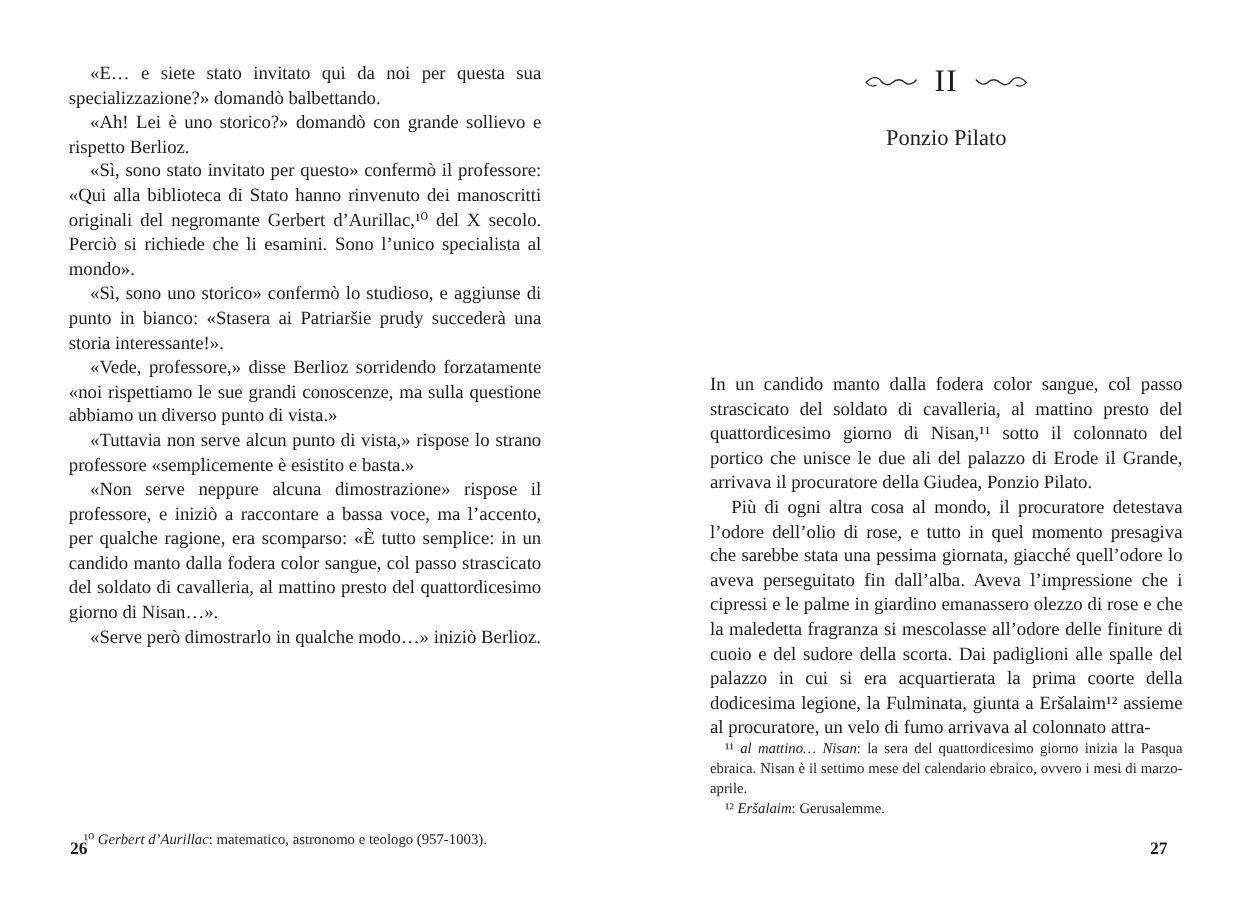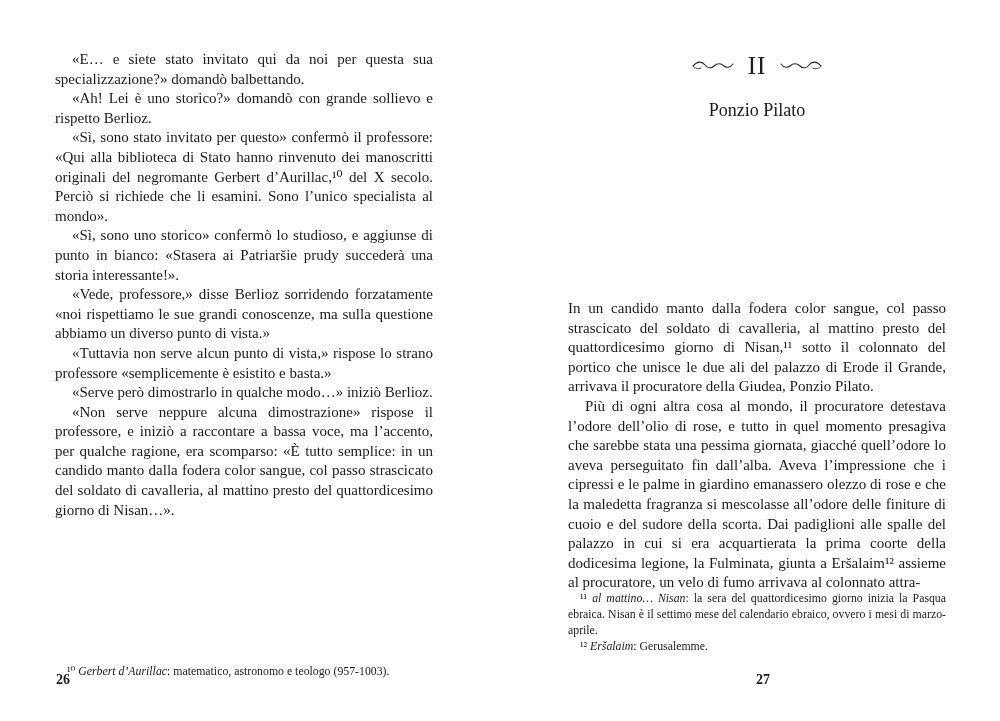--- a/index.html
+++ b/index.html
@@ -51,36 +51,36 @@
     font-size: 18px;
   }
 
   .page-number {
     position: absolute;
     top: 672px;
     font-size: 14px;
     font-weight: bold;
   }
   .page-number-left  { left: 56px; }
-  .page-number-right { left: 574px; width: 378px; text-align: center; }
+  .page-number-right { left: 556px; width: 378px; text-align: right; }
 </style>
 </head>
 <body>
 
 <div>
 
   <div class="left-body body-text">
     <p>«E… e siete stato invitato qui da noi per questa sua specializzazione?» domandò balbettando.</p>
     <p>«Ah! Lei è uno storico?» domandò con grande sollievo e rispetto Berlioz.</p>
     <p>«Sì, sono stato invitato per questo» confermò il professore: «Qui alla biblioteca di Stato hanno rinvenuto dei manoscritti originali del negromante Gerbert d’Aurillac,¹⁰ del X secolo. Perciò si richiede che li esamini. Sono l’unico specialista al mondo».</p>
     <p>«Sì, sono uno storico» confermò lo studioso, e aggiunse di punto in bianco: «Stasera ai Patriaršie prudy succederà una storia interessante!».</p>
     <p>«Vede, professore,» disse Berlioz sorridendo forzatamente «noi rispettiamo le sue grandi conoscenze, ma sulla questione abbiamo un diverso punto di vista.»</p>
     <p>«Tuttavia non serve alcun punto di vista,» rispose lo strano professore «semplicemente è esistito e basta.»</p>
+    <p>«Non serve neppure alcuna dimostrazione» rispose il professore, e iniziò a raccontare a bassa voce, ma l’accento, per qualche ragione, era scomparso: «È tutto semplice: in un candido manto dalla fodera color sangue, col passo strascicato del soldato di cavalleria, al mattino presto del quattordicesimo giorno di Nisan…».</p>
     <p>«Serve però dimostrarlo in qualche modo…» iniziò Berlioz.</p>
-    <p>«Non serve neppure alcuna dimostrazione» rispose il professore, e iniziò a raccontare a bassa voce, ma l’accento, per qualche ragione, era scomparso: «È tutto semplice: in un candido manto dalla fodera color sangue, col passo strascicato del soldato di cavalleria, al mattino presto del quattordicesimo giorno di Nisan…».</p>
   </div>
 
   <div class="left-footnotes">
     <div class="footnote"><span>¹⁰</span> <i>Gerbert d’Aurillac</i><span>: matematico, astronomo e teologo (957-1003).</span></div>
   </div>
 
   <div class="page-number page-number-left">26</div>
 
   <div class="chapter-head">
     <div class="chapter-number-row">

